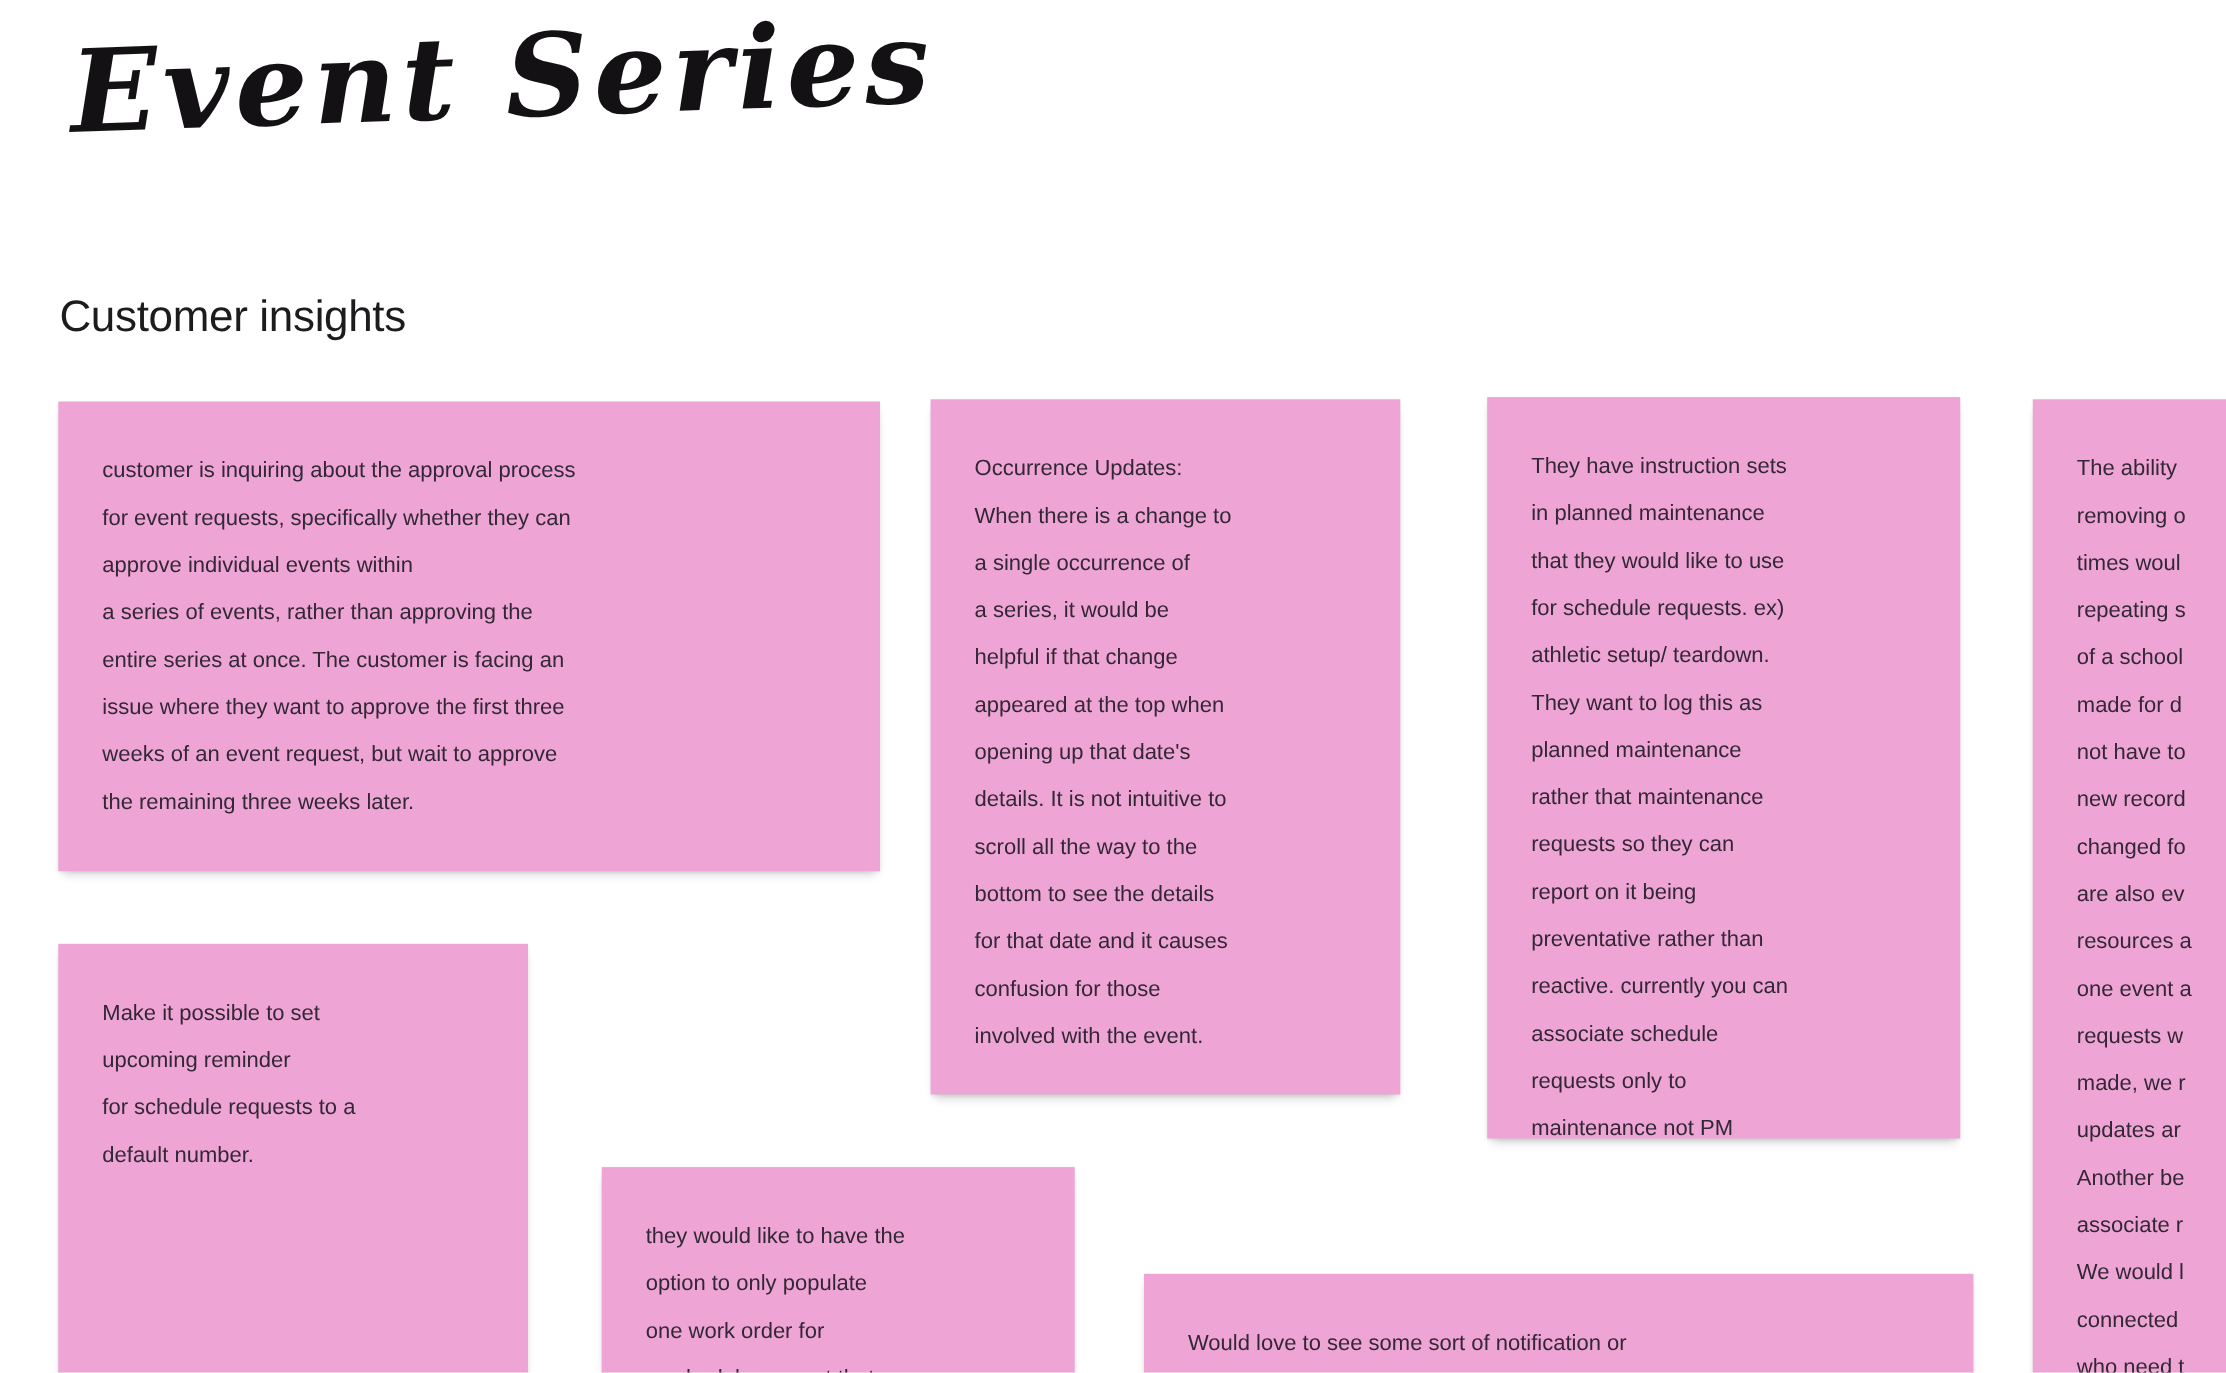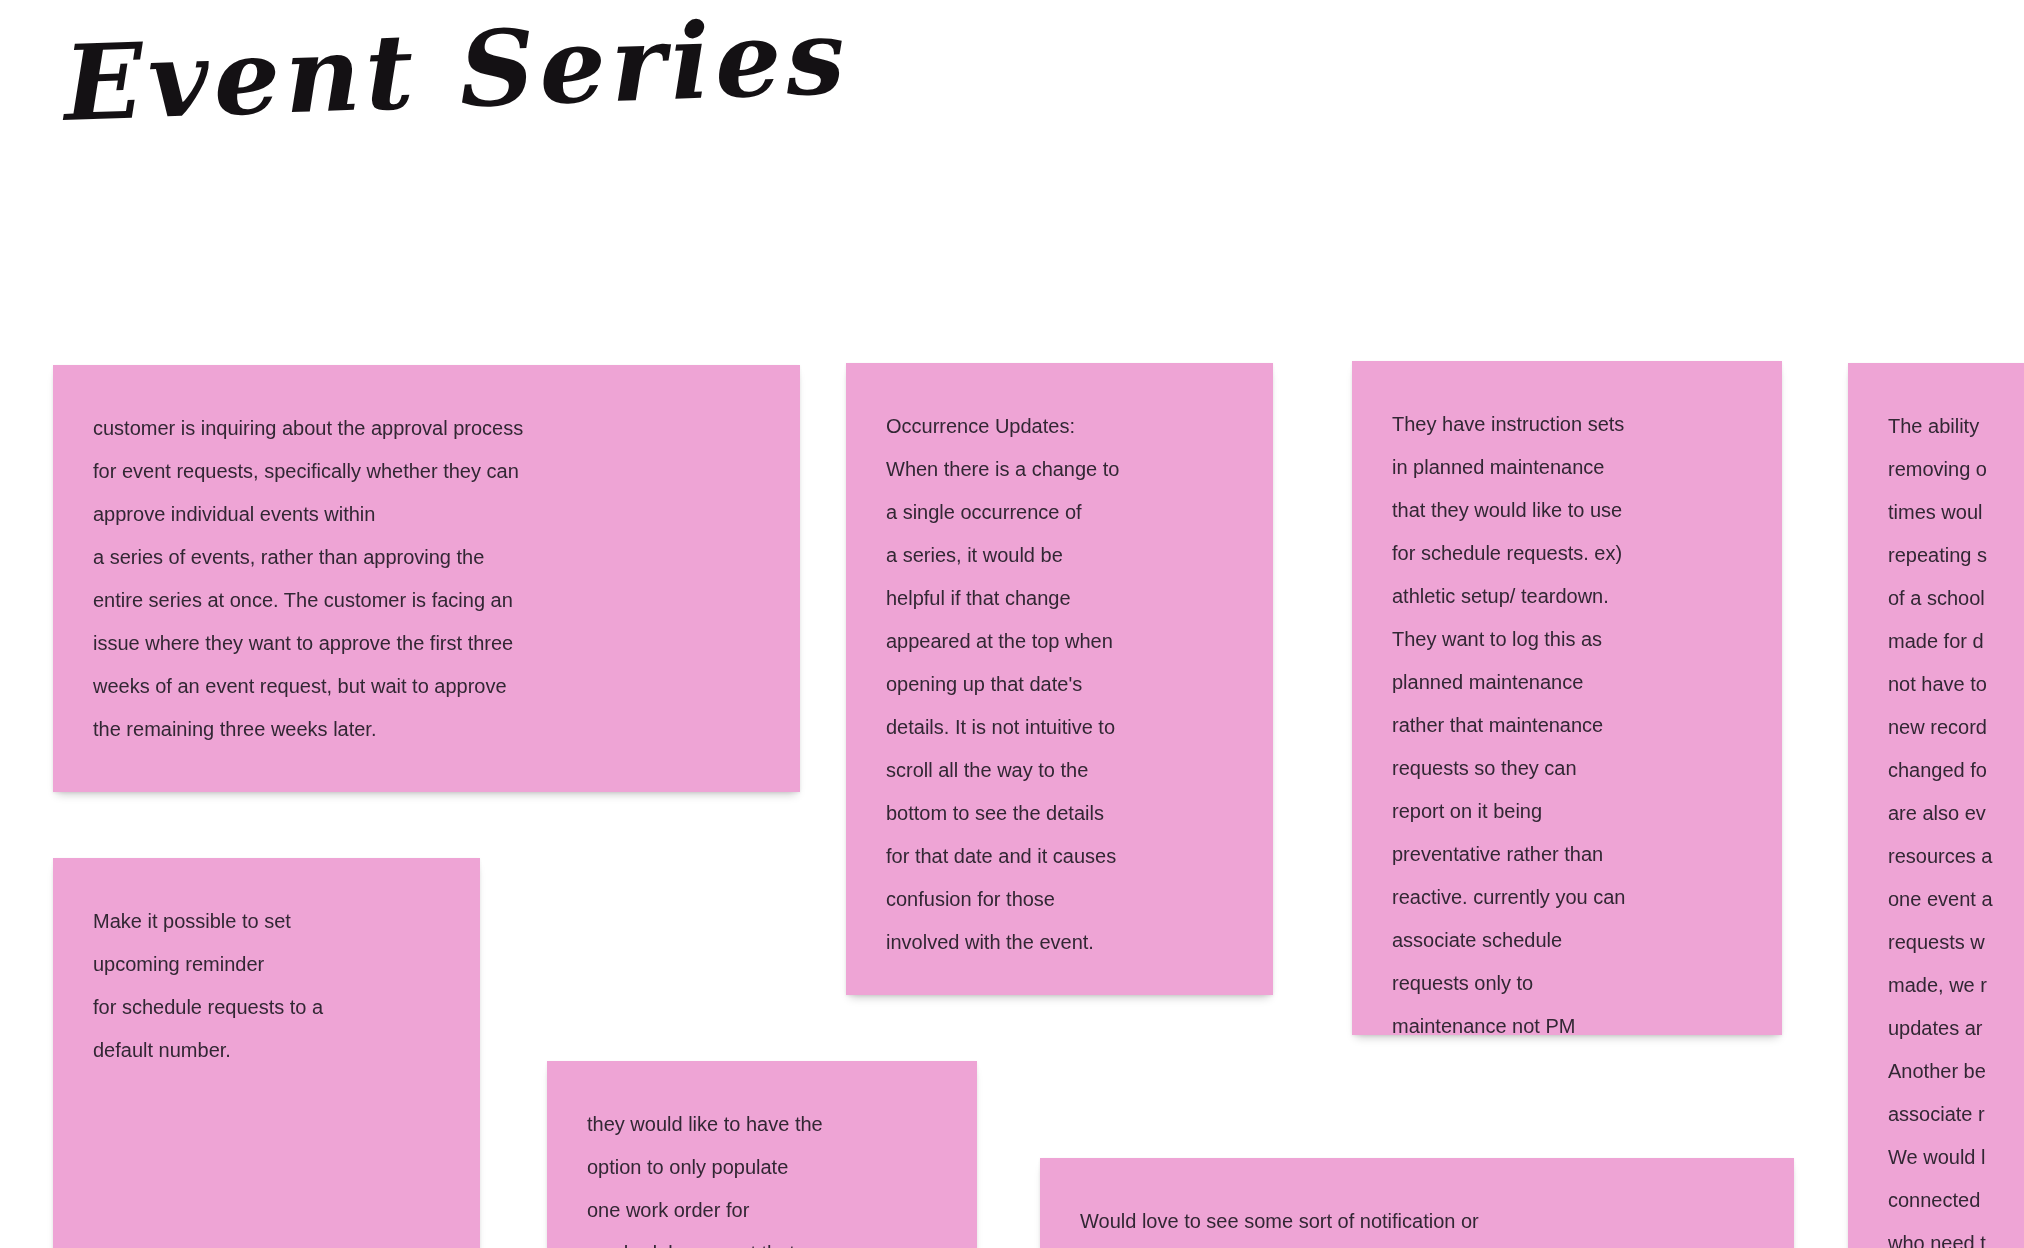--- a/index.html
+++ b/index.html
@@ -59,20 +59,21 @@
   .note-6 { left: 547px;  top: 1061px; width: 430px; height: 430px; }
   .note-7 { left: 1040px; top: 1158px; width: 754px; height: 300px; }
 </style>
 </head>
 <body>
 
 <div class="board">
 
   <h1 class="board-title">Event Series</h1>
 
+  <h2 class="section-heading">Customer insights</h2>
 
   <div class="sticky-note note-1">customer is inquiring about the approval process
 for event requests, specifically whether they can
 approve individual events within
 a series of events, rather than approving the
 entire series at once. The customer is facing an
 issue where they want to approve the first three
 weeks of an event request, but wait to approve
 the remaining three weeks later.</div>
 

